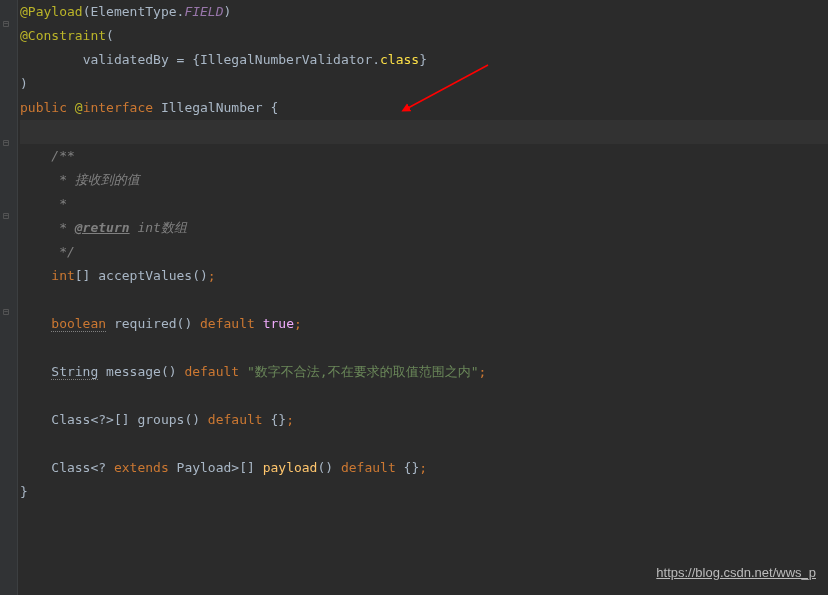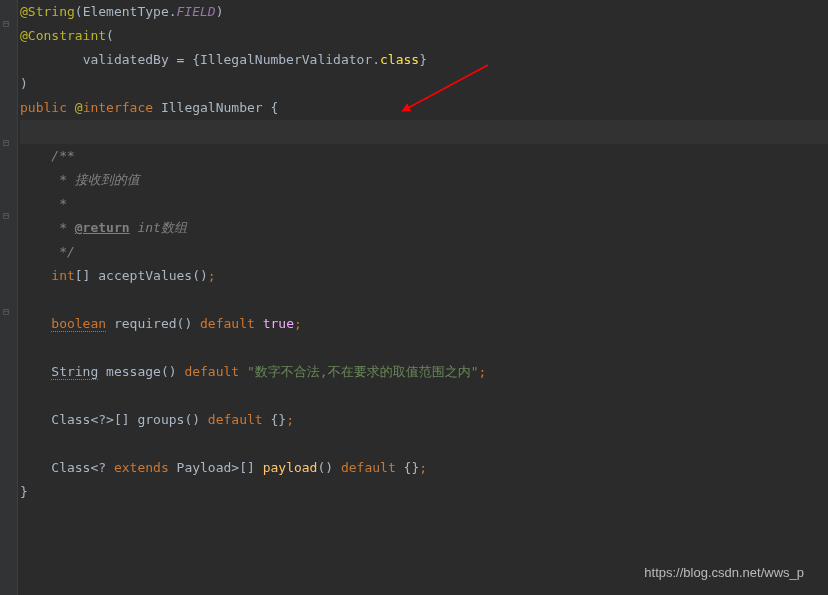--- a/index.html
+++ b/index.html
@@ -52,52 +52,53 @@
     .kw-interface { color: #cc7832; text-align: right; }
     .kw-int { color: #cc7832; }
     .kw-boolean { color: #cc7832; }
     .kw-true { color: #f0abfc; }
     .kw-default { color: #cc7832; }
     .kw-extends { color: #cc7832; }
     .kw-class { color: #fde047; }
     .identifier { color: #a9b7c6; margin-top: 6px; }
     .field-italic { color: #9876aa; font-style: italic; }
     .comment { color: #808080; font-style: italic; }
-    .comment-tag { color: #808080; font-weight: bold; text-decoration: underline; }
+    .comment-tag { color: #808080; font-style: italic; font-weight: bold; text-decoration: underline; }
     .string { color: #6a8759; }
     .brace { color: #a9b7c6; }
     .paren { color: #a9b7c6; }
     .semi { color: #cc7832; }
     .underline-warn { border-bottom: 1px dotted #808080; }
     .method-name { color: #ffc66d; }
     .arrow {
       position: absolute;
       pointer-events: none;
     }
     .watermark {
       position: absolute;
       bottom: 10px;
-      right: 24px;
+      right: 12px;
       color: #bbbbbb;
       font-size: 13px;
       font-family: Arial, sans-serif;
+      text-decoration: underline;
     }
   </style>
 </head>
 <body>
 
 <div class="editor">
   <div class="gutter">
     <span class="gutter-icon" style="top:12px">⊟</span>
     <span class="gutter-icon" style="top:131px">⊟</span>
     <span class="gutter-icon" style="top:204px">⊟</span>
     <span class="gutter-icon" style="top:300px">⊟</span>
   </div>
   <div class="code">
-    <div class="line"><span class="kw-annotation">@String</span><span class="paren">(</span><span class="identifier">ElementType</span><span class="identifier">.</span><span class="field-italic">FIELD</span><span class="paren">)</span></div>
+    <div class="line"><span class="kw-annotation">@Payload</span><span class="paren">(</span><span class="identifier">ElementType</span><span class="identifier">.</span><span class="field-italic">FIELD</span><span class="paren">)</span></div>
     <div class="line"><span class="kw-annotation">@Constraint</span><span class="paren">(</span></div>
     <div class="line"><span>        </span><span class="identifier">validatedBy = {</span><span class="identifier">IllegalNumberValidator</span><span class="identifier">.</span><span class="kw-class">class</span><span class="brace">}</span></div>
     <div class="line"><span class="paren">)</span></div>
     <div class="line"><span class="kw-public">public </span><span class="kw-annotation">@</span><span class="kw-interface">interface </span><span class="identifier">IllegalNumber </span><span class="brace">{</span></div>
     <div class="line highlight-line"></div>
     <div class="line"><span>    </span><span class="comment">/**</span></div>
     <div class="line"><span>     </span><span class="comment">* 接收到的值</span></div>
     <div class="line"><span>     </span><span class="comment">*</span></div>
     <div class="line"><span>     </span><span class="comment">* </span><span class="comment-tag">@return</span><span class="comment"> int数组</span></div>
     <div class="line"><span>     </span><span class="comment">*/</span></div>

